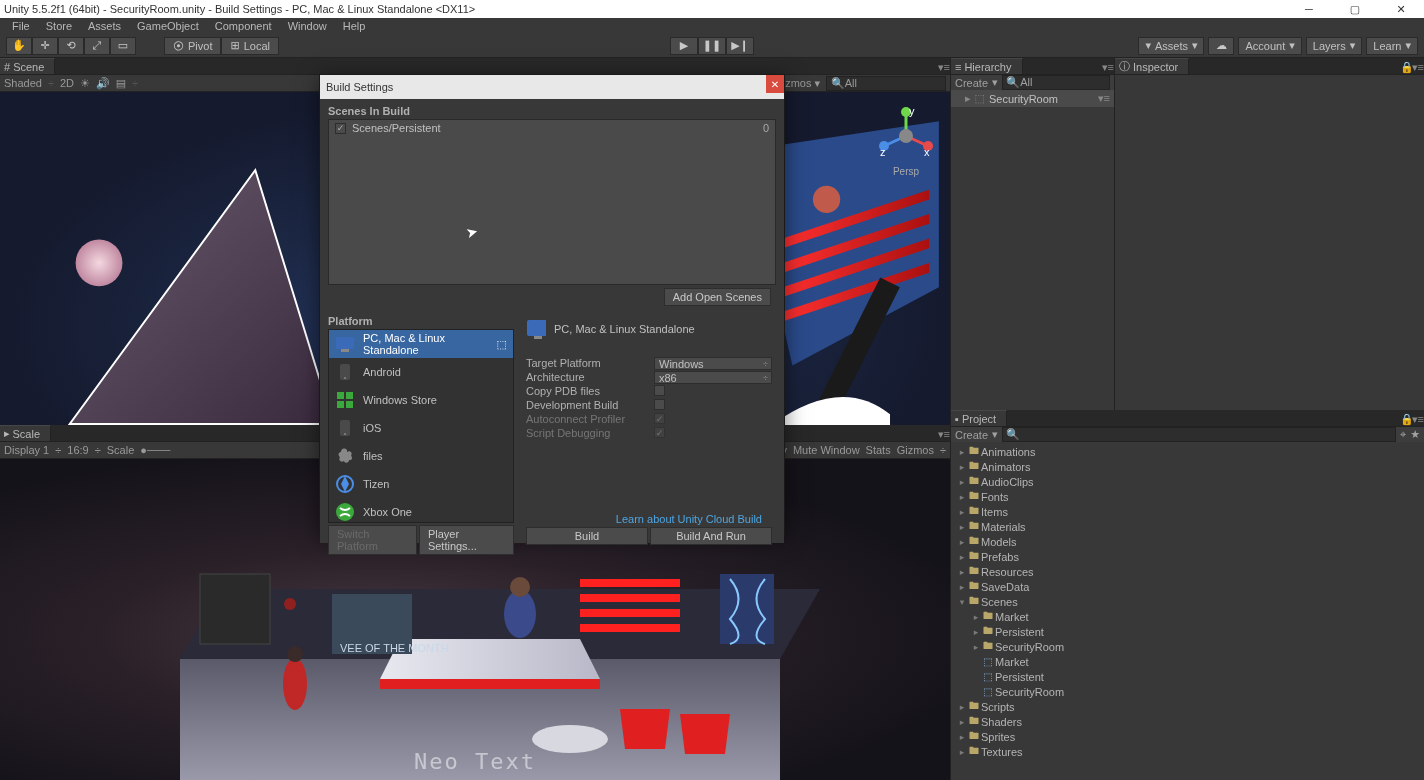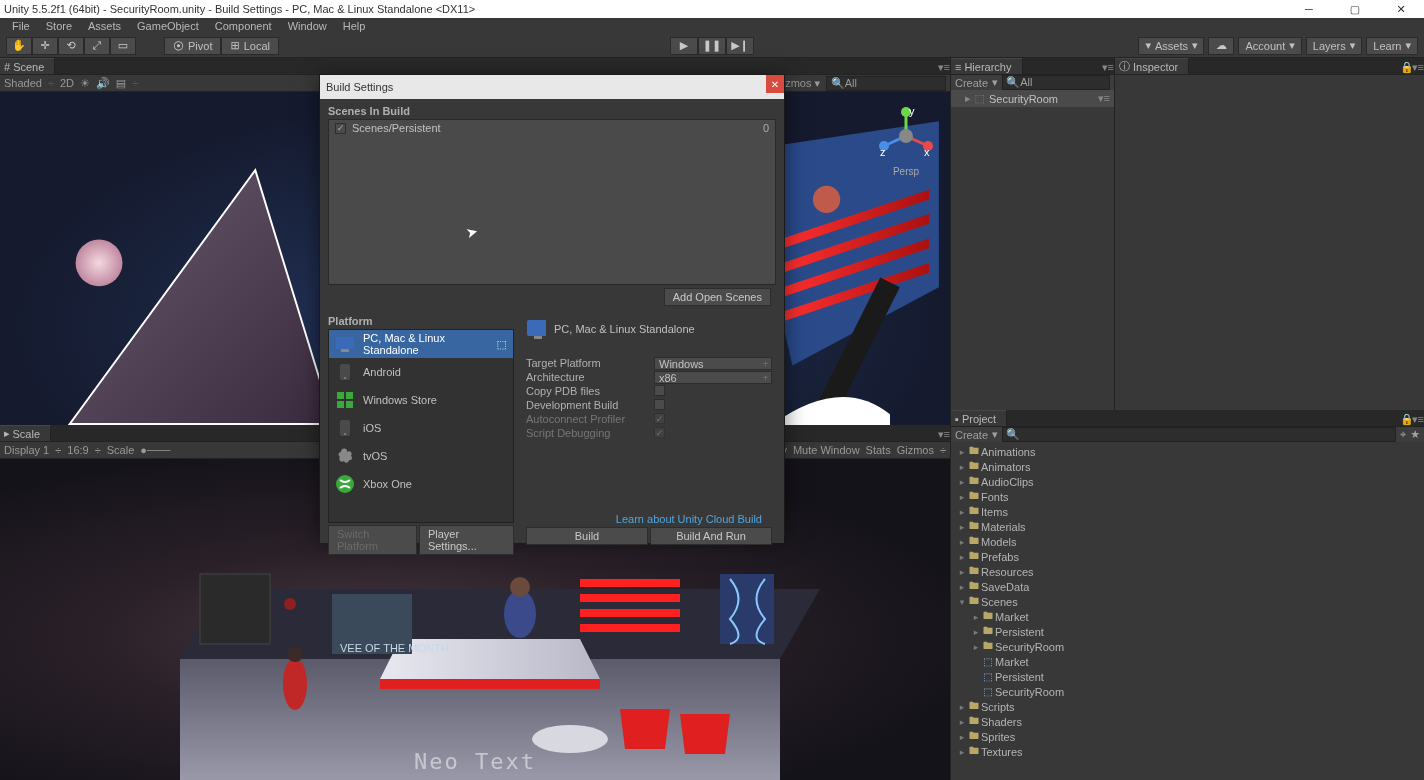--- a/index.html
+++ b/index.html
@@ -485,21 +485,30 @@
                 </svg>
               </span>
               <span>iOS</span>
             </div>
             <div class="plat-item">
               <span class="plat-icon">
                 <svg width="20" height="20">
                   <path d="M12,4 C9,1 6,3 6,6 C3,6 3,10 5,11 C3,14 6,17 9,15 C10,18 14,17 14,14 C17,15 18,11 16,10 C18,7 15,4 12,6 Z" fill="#888"></path>
                 </svg>
               </span>
-              <span>tvOS</span>
+              <span>files</span>
+            </div>
+            <div class="plat-item">
+              <span class="plat-icon">
+                <svg width="20" height="20">
+                  <circle cx="10" cy="10" r="8" fill="none" stroke="#4a8ee8" stroke-width="2"></circle>
+                  <path d="M10,2 L14,10 L10,18 L6,10 Z" fill="#4a8ee8"></path>
+                </svg>
+              </span>
+              <span>Tizen</span>
             </div>
             <div class="plat-item">
               <span class="plat-icon">
                 <svg width="20" height="20">
                   <circle cx="10" cy="10" r="9" fill="#3aa83a"></circle>
                   <path d="M5,6 Q10,10 15,6 M5,14 Q10,10 15,14" stroke="#fff" fill="none" stroke-width="2"></path>
                 </svg>
               </span>
               <span>Xbox One</span>
             </div>

